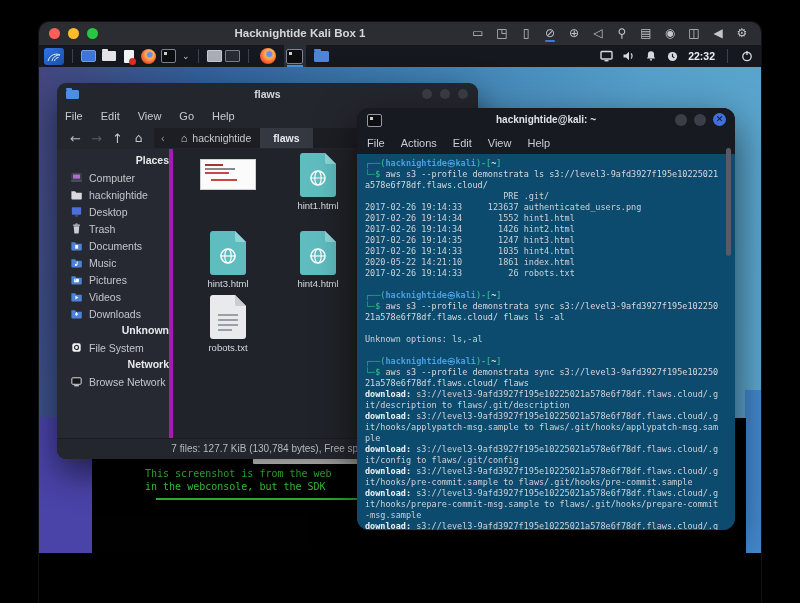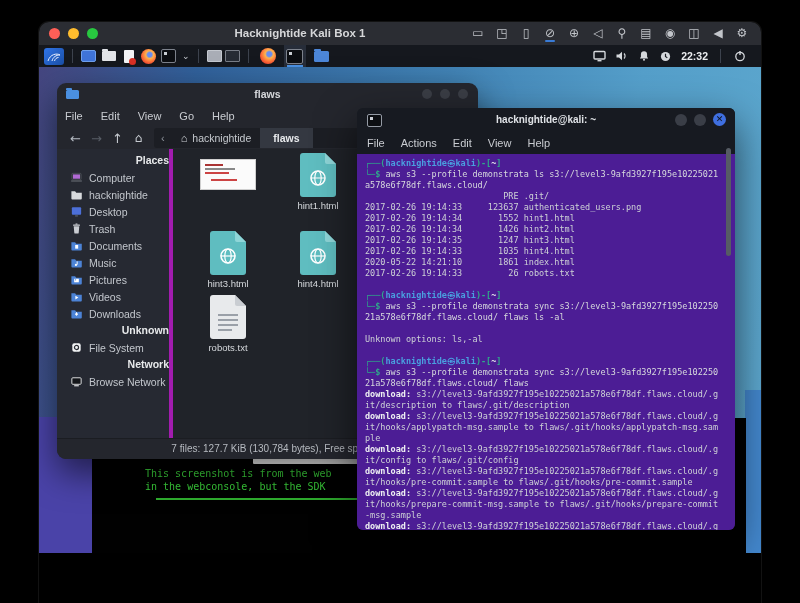--- a/index.html
+++ b/index.html
@@ -52,21 +52,21 @@
   .caret{color:#c9ccd2;font-size:9px;margin-left:1px;font-family:"DejaVu Sans",sans-serif;}
   .ws{display:flex;gap:3px;align-items:center;}
   .ws-a{width:13px;height:10px;background:#a9adb6;border:1px solid #c4c8cf;border-radius:1px;}
   .ws-b{width:13px;height:10px;background:#262b34;border:1px solid #787d87;border-radius:1px;}
   .task{width:22px;height:22px;display:flex;align-items:center;justify-content:center;position:relative;}
   .task.active{background:#272d39;}
   .task.active::after{content:"";position:absolute;left:3px;right:3px;bottom:0;height:2px;background:#4a90e2;}
   .ico-folder-b{width:15px;height:11px;background:#4c86d8;border-radius:1.5px;position:relative;}
   .ico-folder-b::before{content:"";position:absolute;top:-2px;left:0;width:7px;height:2px;
     background:#4c86d8;border-radius:1px 1px 0 0;}
-  .panel-right{margin-left:auto;display:flex;align-items:center;gap:9px;padding-right:15px;}
+  .panel-right{margin-left:auto;display:flex;align-items:center;gap:9px;padding-right:8px;}
   .tray-ico{width:13px;height:13px;display:flex;align-items:center;justify-content:center;}
   .clock{font-size:10.5px;color:#eceef0;font-weight:bold;}
 
   
   .browser{position:absolute;left:53px;top:373px;width:654px;height:135px;background:#010101;overflow:hidden;}
   .shot{position:absolute;left:161px;top:1px;width:133px;height:45px;background:#fff;
     border-radius:1px;overflow:hidden;}
   .shot-grantee{margin:4px 4px 0 6px;border:2px solid #c23232;padding:2px 3px;
     display:flex;align-items:center;gap:3px;white-space:nowrap;}
   .shot-grantee .lbl{font-size:6.5px;color:#555;}
@@ -120,32 +120,32 @@
   .ficon{height:46px;display:flex;align-items:flex-end;justify-content:center;}
   .flabel{font-size:9.5px;color:#d6d9dd;line-height:11px;margin-top:3px;}
   .thumb{width:54px;height:29px;background:#fbfbfb;border:1px solid #cfcfcf;margin-bottom:7px;
     position:relative;overflow:hidden;}
   .thumb i{position:absolute;display:block;height:2px;background:#c44;}
   .fm-status{position:absolute;bottom:0;left:0;right:0;height:20px;line-height:20px;text-align:center;
     font-size:10px;color:#b6bac0;background:#24262d;border-top:1px solid #1b1d22;white-space:nowrap;}
 
   
   .term{position:absolute;left:318px;top:63px;width:378px;height:422px;background:#1f232b;
-    border-radius:6px;overflow:hidden;box-shadow:0 16px 40px rgba(0,0,0,.62);}
+    border-radius:12px;overflow:hidden;box-shadow:0 16px 40px rgba(0,0,0,.62);}
   .term-titlebar{position:relative;height:24px;background:#171a21;}
   .term-title{text-align:center;line-height:24px;font-size:10px;font-weight:bold;color:#dfe2e6;}
   .term-icon{position:absolute;left:10px;top:6px;width:13px;height:11px;border:1px solid #949aa4;
     border-radius:2px;background:#0c0e12;}
   .term-icon::after{content:"";position:absolute;left:2px;top:2px;width:3px;height:3px;background:#c9cdd3;}
   .term-btns{position:absolute;right:9px;top:5px;display:flex;gap:7px;align-items:center;}
   .term-btn{width:12px;height:12px;border-radius:50%;background:#3a3e47;}
   .term-close{width:13px;height:13px;border-radius:50%;background:#3f6fe0;color:#10131a;
     font-size:9px;line-height:13px;text-align:center;font-weight:bold;}
   .term-menubar{height:22px;display:flex;gap:16px;align-items:center;padding-left:10px;background:#171a21;}
-  .term-content{position:absolute;top:46px;left:0;right:0;bottom:0;background:#4c1d95;
+  .term-content{position:absolute;top:46px;left:0;right:0;bottom:0;background:#0c4a6e;
     padding:4px 0 0 8px;font-family:"DejaVu Sans Mono",monospace;font-size:8.5px;line-height:11px;
     white-space:pre;color:#ced2d6;overflow:hidden;}
   .tl{height:11px;}
   .seg-deco{color:#2fa98a;font-weight:bold;}
   .seg-user{color:#4a9fdf;font-weight:bold;}
   .seg-dir{color:#e6e9ec;font-weight:bold;}
   .seg-cmd{color:#d7dadd;}
   .seg-out{color:#ced2d6;}
   .seg-dl{color:#eef0f2;font-weight:bold;}
   .term-scroll{position:absolute;right:4px;top:40px;width:5px;height:108px;border-radius:3px;background:#565b64;}

